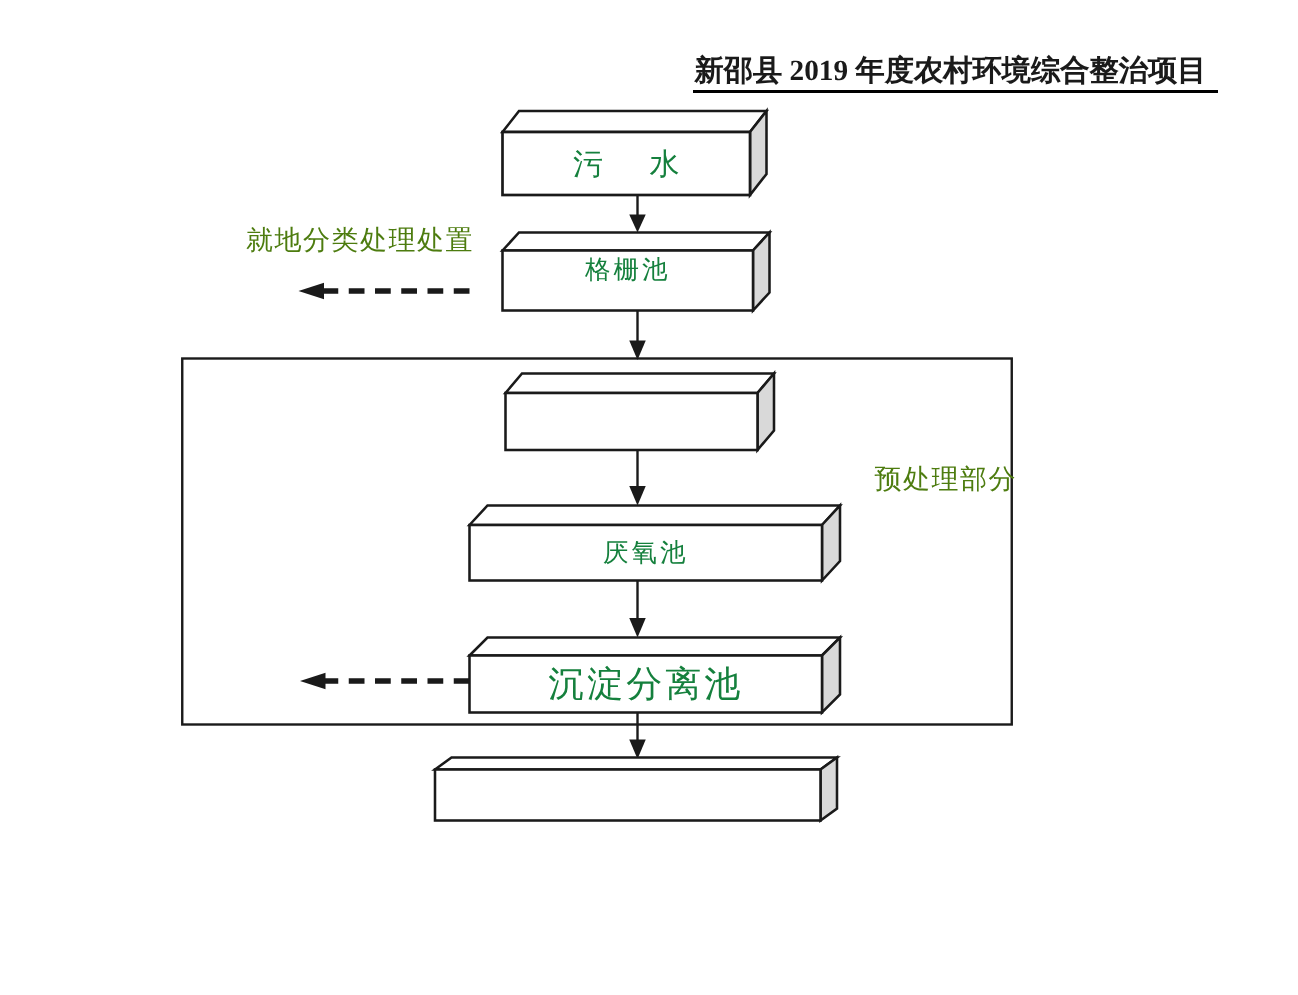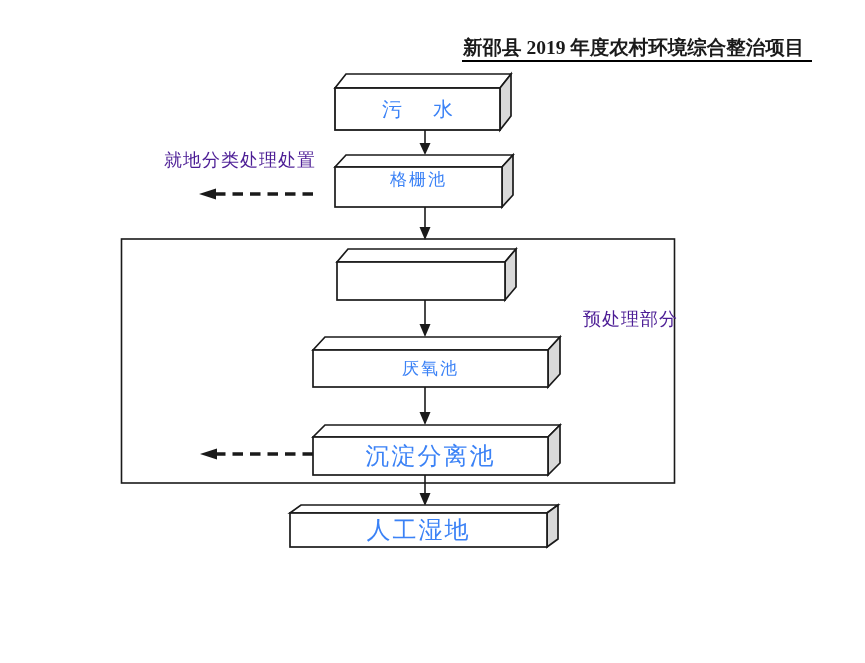--- a/index.html
+++ b/index.html
@@ -8,25 +8,25 @@
     font-family:"Liberation Serif","DejaVu Serif",serif;color:#1a1a1a;
   }
   #shapes{position:absolute;left:0;top:0;}
   .abs{position:absolute;}
   .doc-title{
     font-size:19.5px;font-weight:bold;white-space:nowrap;
     border-bottom:2px solid #000;padding:0 8px 1px 1px;line-height:22px;
   }
   .box-label{
     display:flex;align-items:center;justify-content:center;
-    font-size:17px;letter-spacing:2px;white-space:pre;color:#3b82f6;
+    font-size:17px;letter-spacing:2px;white-space:pre;color:#15803d;
   }
   .box-label.big{font-size:20px;letter-spacing:0;word-spacing:26px;}
   .box-label.wide{font-size:24px;}
-  .side-label{font-size:18px;letter-spacing:1px;white-space:nowrap;color:#4c1d95;line-height:19px;}
+  .side-label{font-size:18px;letter-spacing:1px;white-space:nowrap;color:#4d7c0f;line-height:19px;}
   .caption-title{
     font-size:22.5px;font-weight:bold;letter-spacing:0.5px;white-space:nowrap;color:#000;
   }
 </style>
 </head>
 <body>
 
 <div id="page">
 
   <svg id="shapes" width="865" height="663" viewBox="0 0 865 663">
@@ -104,19 +104,18 @@
       <rect x="290" y="513" width="257" height="34" fill="#ffffff" stroke="#1a1a1a" stroke-width="1.7"></rect>
     </g>
   </svg>
 
   <div class="abs doc-title" style="left:462px;top:37px;">新邵县 2019 年度农村环境综合整治项目</div>
 
   <div class="abs box-label big" style="left:335px;top:88px;width:165px;height:42px;">污 水</div>
   <div class="abs box-label" style="left:335px;top:167px;width:167px;height:24px;">格栅池</div>
   <div class="abs box-label" style="left:313px;top:350px;width:235px;height:37px;">厌氧池</div>
   <div class="abs box-label wide" style="left:313px;top:437px;width:235px;height:38px;">沉淀分离池</div>
-  <div class="abs box-label wide" style="left:290px;top:513px;width:257px;height:34px;">人工湿地</div>
 
   <div class="abs side-label" style="left:164px;top:151px;">就地分类处理处置</div>
   <div class="abs side-label" style="left:583px;top:310px;">预处理部分</div>
 
 
 </div>
 
 </body></html>

